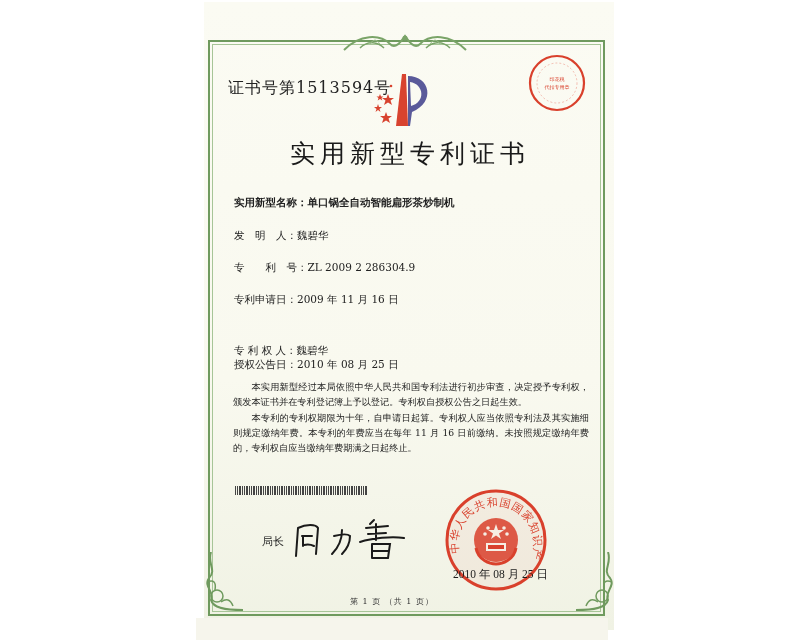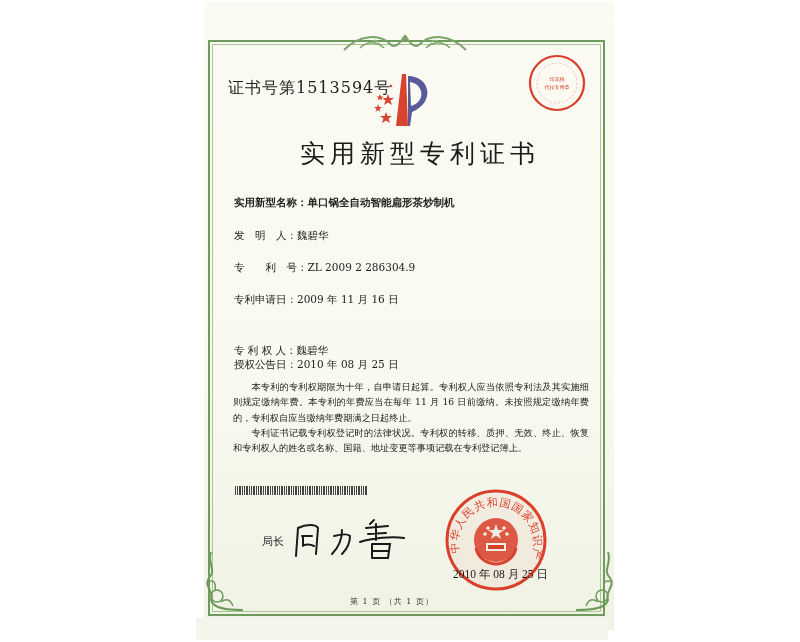--- a/index.html
+++ b/index.html
@@ -31,21 +31,21 @@
   .corner { position: absolute; width: 44px; height: 60px; }
   .corner.bl { left: 203px; top: 552px; }
   .corner.br { left: 572px; top: 552px; transform: scaleX(-1); }
   .cert-no {
     position: absolute; left: 228px; top: 78px; font-size: 16px; letter-spacing: 1px;
   }
   .logo { position: absolute; left: 368px; top: 72px; width: 72px; height: 56px; }
   .agency-seal { position: absolute; left: 527px; top: 53px; width: 60px; height: 60px; }
   .title {
     position: absolute; left: 290px; top: 137px; width: 250px;
-    font-size: 25px; letter-spacing: 5px; color: #1a1a1a; text-align: right;
+    font-size: 25px; letter-spacing: 5px; color: #1a1a1a; text-align: left;
   }
   .field {
     position: absolute; left: 234px; font-size: 10.5px; color: #222; white-space: nowrap;
   }
   .field .lbl { letter-spacing: 0px; }
   .f1 { top: 196px; font-weight: bold; }
   .f2 { top: 229px; }
   .f3 { top: 261px; }
   .f4 { top: 293px; }
   .f5 { top: 344px; }
@@ -132,22 +132,22 @@
   <span class="lbl">专利申请日：</span><span>2009 年 11 月 16 日</span>
 </div>
 <div class="field f5">
   <span class="lbl">专 利 权 人：</span><span>魏碧华</span>
 </div>
 <div class="field f6">
   <span class="lbl">授权公告日：</span><span>2010 年 08 月 25 日</span>
 </div>
 
 <div class="body-text">
+  <p>本实用新型经过本局依照中华人民共和国专利法进行初步审查，决定授予专利权，颁发本证书并在专利登记簿上予以登记。专利权自授权公告之日起生效。</p>
   <p>本专利的专利权期限为十年，自申请日起算。专利权人应当依照专利法及其实施细则规定缴纳年费。本专利的年费应当在每年 11 月 16 日前缴纳。未按照规定缴纳年费的，专利权自应当缴纳年费期满之日起终止。</p>
-  <p>专利证书记载专利权登记时的法律状况。专利权的转移、质押、无效、终止、恢复和专利权人的姓名或名称、国籍、地址变更等事项记载在专利登记簿上。</p>
 </div>
 
 <div class="barcode"></div>
 
 <div class="director-label">局长</div>
 <svg class="signature" viewBox="0 0 120 50">
   <path d="M6 14 L4 42 M6 14 C14 10, 24 10, 26 14 L24 40 M10 22 L20 22 M11 22 L11 32 M12 31 C16 30, 20 31, 22 32" stroke="#1a1a1a" stroke-width="2" fill="none" stroke-linecap="round"></path>
   <path d="M42 22 C50 20, 56 20, 58 22 C58 30, 54 36, 50 40 M50 16 C50 26, 46 34, 40 40" stroke="#1a1a1a" stroke-width="2" fill="none" stroke-linecap="round"></path>
   <path d="M78 10 L82 6 M74 14 L96 12 M76 20 L94 19 M68 28 C80 24, 100 22, 112 24 M84 10 L84 26 M80 30 L80 44 M80 30 L98 30 L96 44 M80 37 L96 37 M80 44 L96 44" stroke="#1a1a1a" stroke-width="2" fill="none" stroke-linecap="round"></path>
 </svg>

